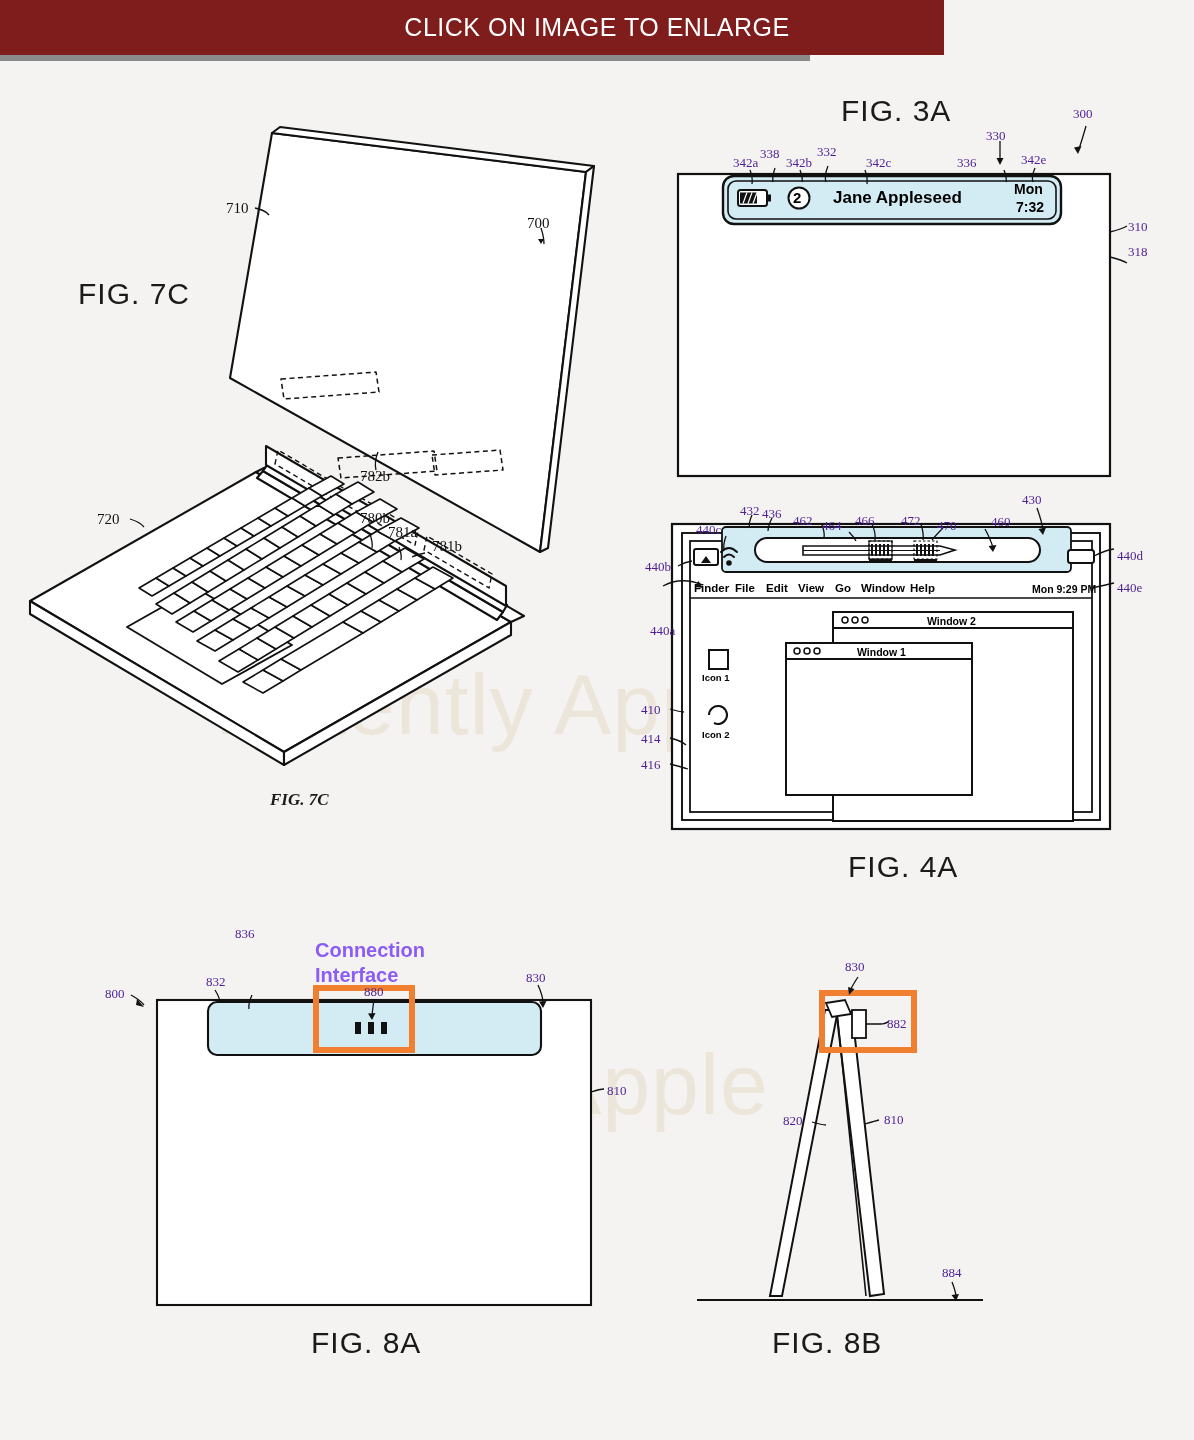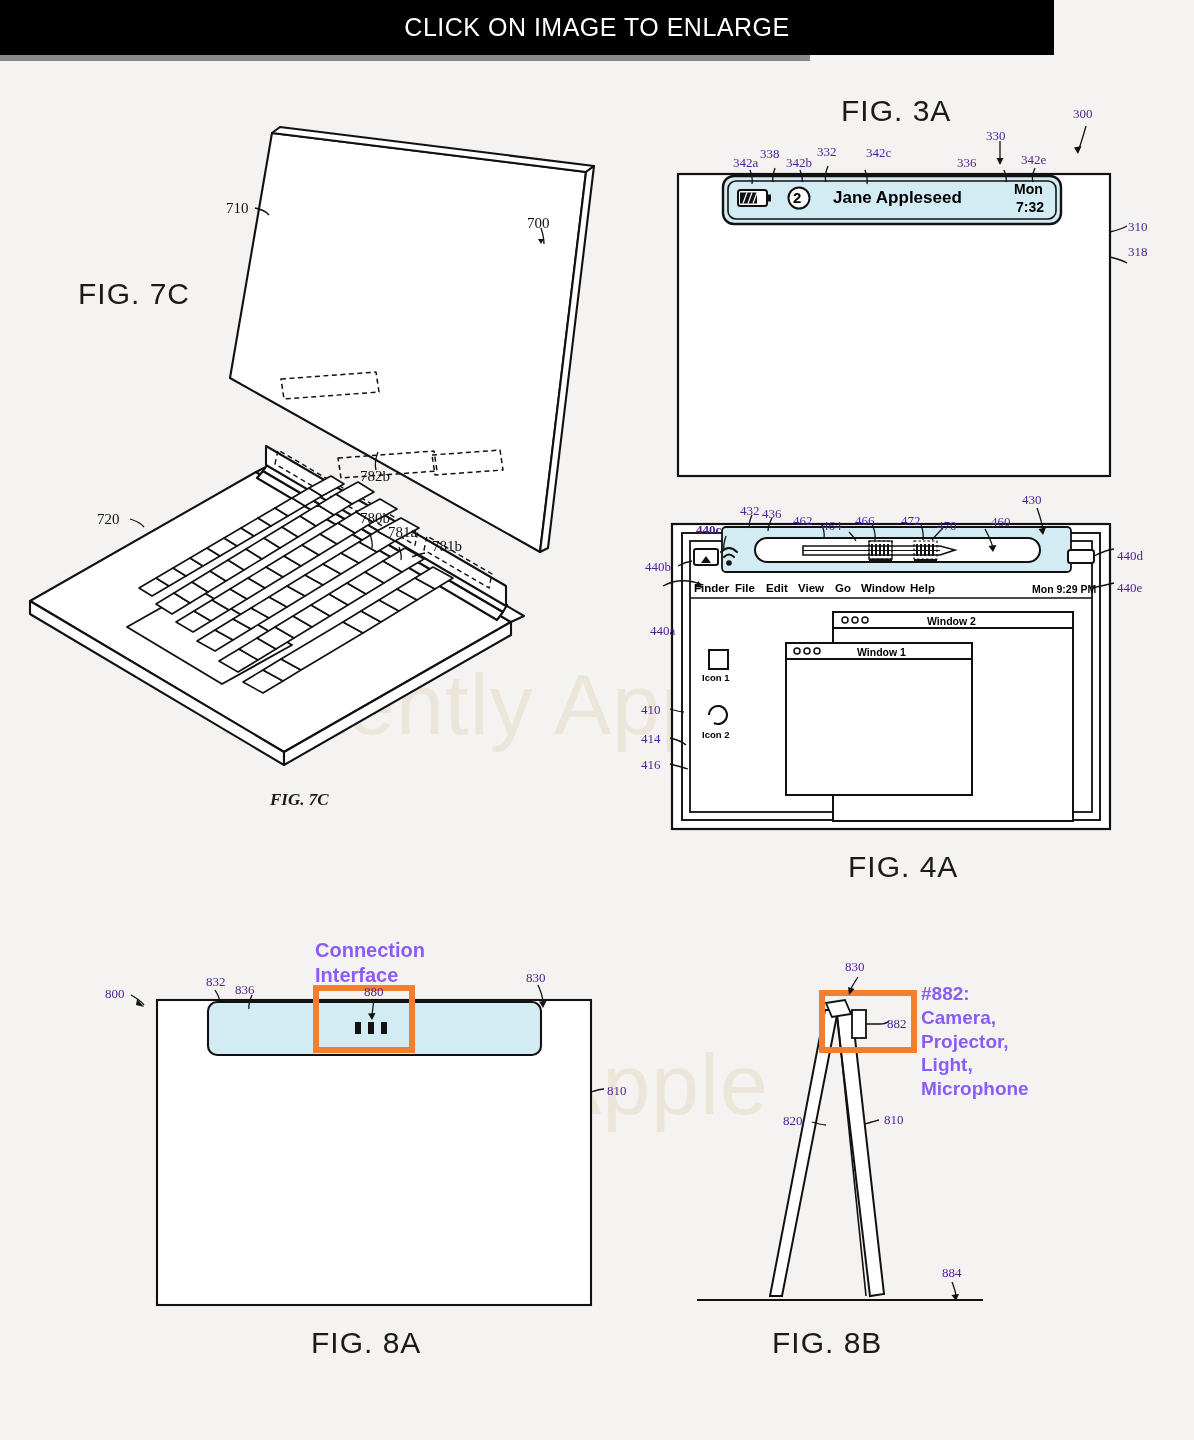--- a/index.html
+++ b/index.html
@@ -10,22 +10,22 @@
   #page {
     position: relative;
     width: 1194px;
     height: 1440px;
     background: #f4f3f1;
     overflow: hidden;
   }
   
   #banner {
     position: absolute; left: 0; top: 0;
-    width: 1054px; height: 55px;
-    background: #000000;
+    width: 944px; height: 55px;
+    background: #7f1d1d;
   }
   #banner-shadow {
     position: absolute; left: 0; top: 55px;
     width: 810px; height: 6px;
     background: #8a8a8a;
   }
   #banner-text {
     position: absolute; left: 0; top: 0;
     width: 1194px; height: 55px;
     line-height: 55px;
@@ -294,21 +294,21 @@
       <path d="M1086,126 q-4,14 -7,23"></path>
       <path d="M1078,154 l-4,-6.5 l7.5,-1.5 z" fill="#111" stroke="none"></path>
       <path d="M1110,232 q12,-3 17,-6"></path>
       <path d="M1110,257 q12,3 17,6"></path>
     </g>
   </svg>
   <div class="ref-sm" style="left:733px; top:155px;">342a</div>
   <div class="ref-sm" style="left:760px; top:146px;">338</div>
   <div class="ref-sm" style="left:786px; top:155px;">342b</div>
   <div class="ref-sm" style="left:817px; top:144px;">332</div>
-  <div class="ref-sm" style="left:866px; top:145px;">342c</div>
+  <div class="ref-sm" style="left:866px; top:155px;">342c</div>
   <div class="ref-sm" style="left:957px; top:155px;">336</div>
   <div class="ref-sm" style="left:986px; top:128px;">330</div>
   <div class="ref-sm" style="left:1021px; top:152px;">342e</div>
   <div class="ref-sm" style="left:1073px; top:106px;">300</div>
   <div class="ref-sm" style="left:1128px; top:219px;">310</div>
   <div class="ref-sm" style="left:1128px; top:244px;">318</div>
 
   <div class="figcap" style="left:848px; top:850px;">FIG. 4A</div>
 
   <svg class="layer" width="1194" height="1440">
@@ -426,21 +426,21 @@
   </svg>
   <div class="ref-sm" style="left:1022px; top:492px;">430</div>
   <div class="ref-sm" style="left:740px; top:503px;">432</div>
   <div class="ref-sm" style="left:762px; top:506px;">436</div>
   <div class="ref-sm" style="left:793px; top:513px;">462</div>
   <div class="ref-sm" style="left:822px; top:518px;">464</div>
   <div class="ref-sm" style="left:855px; top:513px;">466</div>
   <div class="ref-sm" style="left:901px; top:513px;text-align:center;">472</div>
   <div class="ref-sm" style="left:937px; top:518px;">470</div>
   <div class="ref-sm" style="left:991px; top:514px;">460</div>
-  <div class="ref-sm" style="left:696px; top:522px;font-weight:bold;">440c</div>
+  <div class="ref-sm" style="left:696px; top:522px;">440c</div>
   <div class="ref-sm" style="left:645px; top:559px;">440b</div>
   <div class="ref-sm" style="left:650px; top:623px;">440a</div>
   <div class="ref-sm" style="left:1117px; top:548px;">440d</div>
   <div class="ref-sm" style="left:1117px; top:580px;">440e</div>
   <div class="ref-sm" style="left:641px; top:702px;">410</div>
   <div class="ref-sm" style="left:641px; top:731px;">414</div>
   <div class="ref-sm" style="left:641px; top:757px;">416</div>
 
   <div class="figcap" style="left:311px; top:1326px;">FIG. 8A</div>
 
@@ -472,21 +472,21 @@
       <path d="M252,995 q-4,9 -3,14"></path>
       <path d="M374,999 l-2,16"></path>
       <path d="M372,1020 l-4,-6.5 l7.5,-0.5 z" fill="#111" stroke="none"></path>
       <path d="M538,985 q5,11 5,18"></path>
       <path d="M543,1008 l-4,-6.5 l7.5,-0.5 z" fill="#111" stroke="none"></path>
       <path d="M591,1092 q9,-3 13,-3"></path>
     </g>
   </svg>
   <div class="ref-sm" style="left:105px; top:986px;">800</div>
   <div class="ref-sm" style="left:206px; top:974px;">832</div>
-  <div class="ref-sm" style="left:235px; top:982px;">836</div>
+  <div class="ref-sm" style="left:235px; top:926px;">836</div>
   <div class="ref-sm" style="left:364px; top:984px;">880</div>
   <div class="ref-sm" style="left:526px; top:970px;">830</div>
   <div class="ref-sm" style="left:607px; top:1083px;">810</div>
 
   <div class="figcap" style="left:772px; top:1326px;">FIG. 8B</div>
 
   <svg class="layer" width="1194" height="1440">
 
     <line x1="697" y1="1300" x2="983" y2="1300" stroke="#111" stroke-width="2"></line>
 
@@ -496,27 +496,20 @@
 
     <path d="M837,1012 L866,1296" fill="none" stroke="#111" stroke-width="1.6"></path>
 
     <path d="M826,1003 L845,1000 L851,1014 L832,1017 Z" fill="#ffffff" stroke="#111" stroke-width="1.8"></path>
 
     <rect x="852" y="1010" width="14" height="28" fill="#ffffff" stroke="#111" stroke-width="1.8"></rect>
 
     <rect x="822" y="993" width="92" height="57" fill="none" stroke="#f08030" stroke-width="6"></rect>
   </svg>
 
-  <div class="annot" style="left:921px; top:982px; font-size:19px;">
-    <div>#882:</div>
-    <div>Camera,</div>
-    <div>Projector,</div>
-    <div>Light,</div>
-    <div>Microphone</div>
-  </div>
 
   <svg class="layer" width="1194" height="1440">
     <g fill="none" stroke="#111" stroke-width="1.3">
       <path d="M858,977 q-6,9 -8,14"></path>
       <path d="M849,995 l-1,-8 l6.5,2 z" fill="#111" stroke="none"></path>
       <path d="M866,1024 l14,0 q6,0 9,-3"></path>
       <path d="M812,1122 q10,3 14,3"></path>
       <path d="M879,1120 q-11,3 -14,4"></path>
       <path d="M952,1282 q4,10 4,15"></path>
       <path d="M956,1301 l-4.5,-6 l7.5,-1 z" fill="#111" stroke="none"></path>

